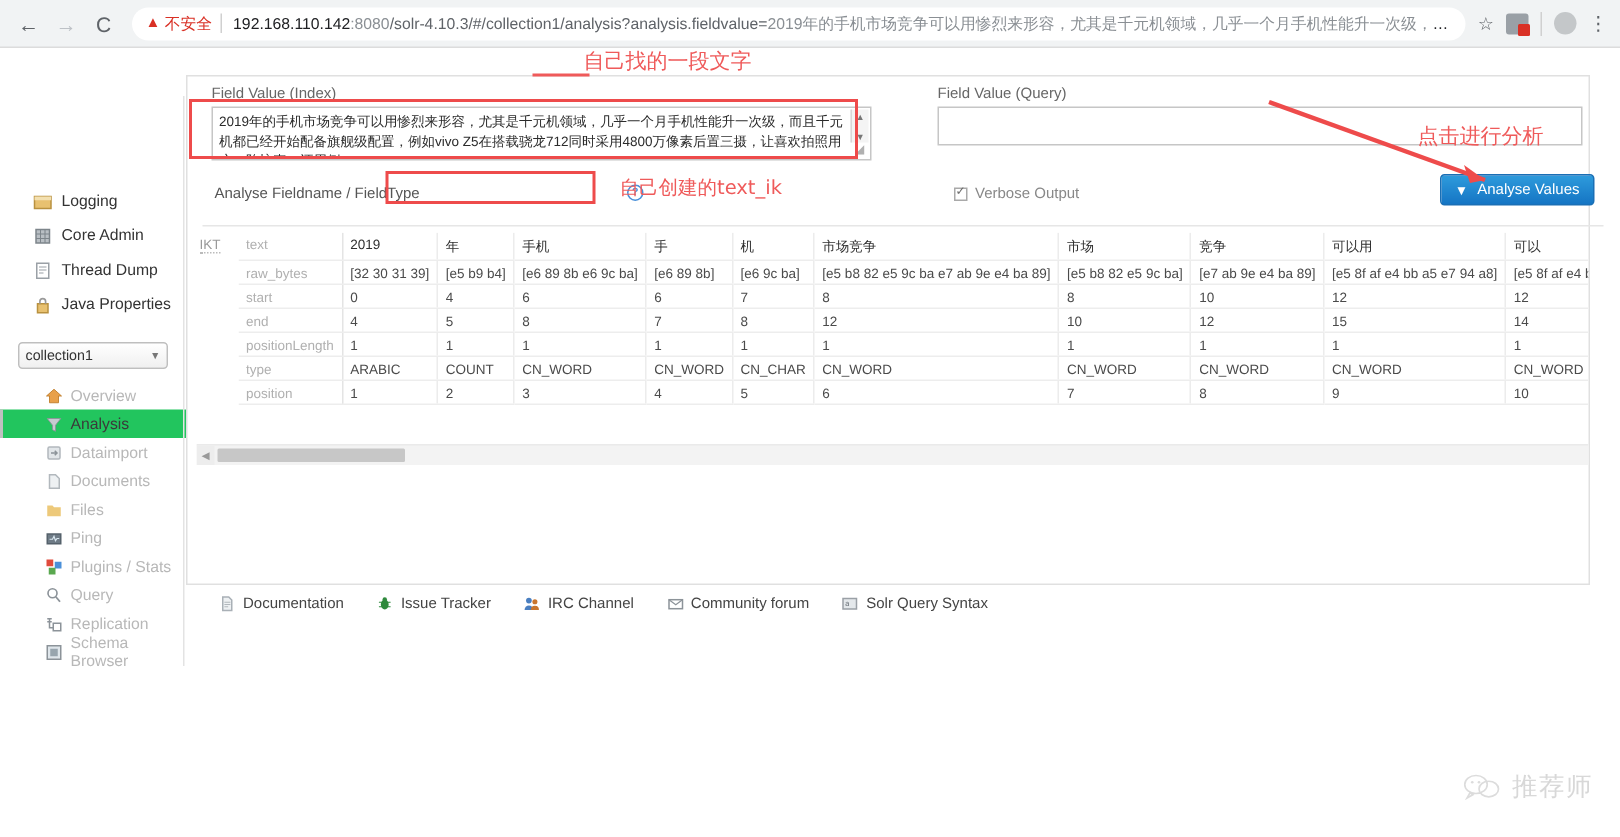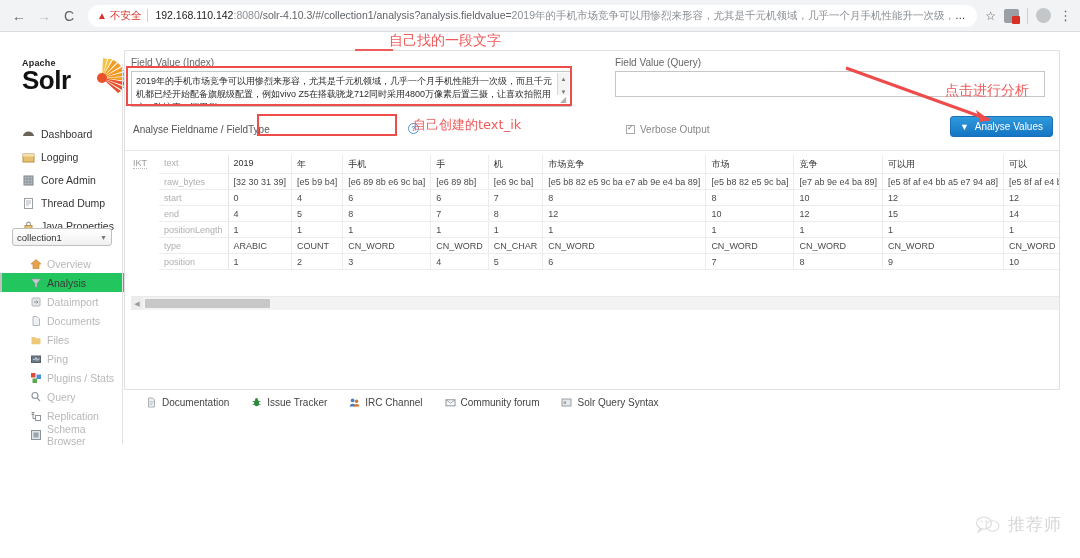--- a/index.html
+++ b/index.html
@@ -210,21 +210,21 @@
   
   .content {
     position: absolute;
     top: 50px; left: 124px;
     width: 936px;
     height: 340px;
     background: #ffffff;
     border: 1px solid #e0e0e0;
     box-sizing: border-box;
   }
-  .form-area { position: absolute; top:0; left:0; width: 934px; height: 98px; }
+  .form-area { position: absolute; top:0; left:10px; width: 934px; height: 98px; }
   .form-col-left { position:absolute; left: 6px; top: 6px; width: 450px; }
   .form-col-right { position:absolute; left: 490px; top: 6px; width: 440px; }
 
   .field-label {
     font-size: 10px;
     color: #666;
     margin-bottom: 3px;
     display: block;
   }
   .fv-textarea {
@@ -509,53 +509,22 @@
     </div>
     <div class="star-icon">☆</div>
     <div class="ext-icon"></div>
     <div class="chrome-sep"></div>
     <div class="avatar-circle"></div>
     <div class="kebab">⋮</div>
   </div>
 
   <div class="sidebar">
 
-    <div class="solr-logo">
-      <div class="logo-apache">Apache</div>
-      <div class="logo-solr">Solr</div>
-      <svg class="sun" viewBox="0 0 46 40">
-        <g fill="#f29a22">
-          <path d="M20 20 L31 2 L35 4 Z"></path>
-          <path d="M20 20 L36 5 L39 8 Z"></path>
-          <path d="M20 20 L40 9 L42 13 Z"></path>
-          <path d="M20 20 L43 14 L44 18 Z"></path>
-          <path d="M20 20 L45 19 L45 23 Z"></path>
-        </g>
-        <g fill="#e8512b">
-          <path d="M20 20 L44 24 L43 28 Z"></path>
-          <path d="M20 20 L42 29 L40 32 Z"></path>
-          <path d="M20 20 L39 33 L36 35 Z"></path>
-        </g>
-        <g fill="#f5c242">
-          <path d="M20 20 L26 1 L30 1 Z"></path>
-          <path d="M20 20 L21 0 L25 1 Z"></path>
-        </g>
-        <circle cx="20" cy="20" r="5" fill="#e8512b"></circle>
-      </svg>
-    </div>
 
     <div class="menu-top">
-      <div class="menu-item">
-        <span class="mi-icon">
-          <svg width="13" height="13" viewBox="0 0 13 13">
-              <path d="M1 8a5 4 0 0 1 11 0z" fill="#6d6257"></path>
-            </svg>
-        </span>
-        <span>Dashboard</span>
-      </div>
       <div class="menu-item">
         <span class="mi-icon">
           <svg width="13" height="13" viewBox="0 0 13 13">
               <rect x="1" y="3" width="11" height="8" fill="#e8c170" stroke="#b9913f"></rect>
               <rect x="1" y="3" width="11" height="2.5" fill="#f3e0b0"></rect>
             </svg>
         </span>
         <span>Logging</span>
       </div>
       <div class="menu-item">

